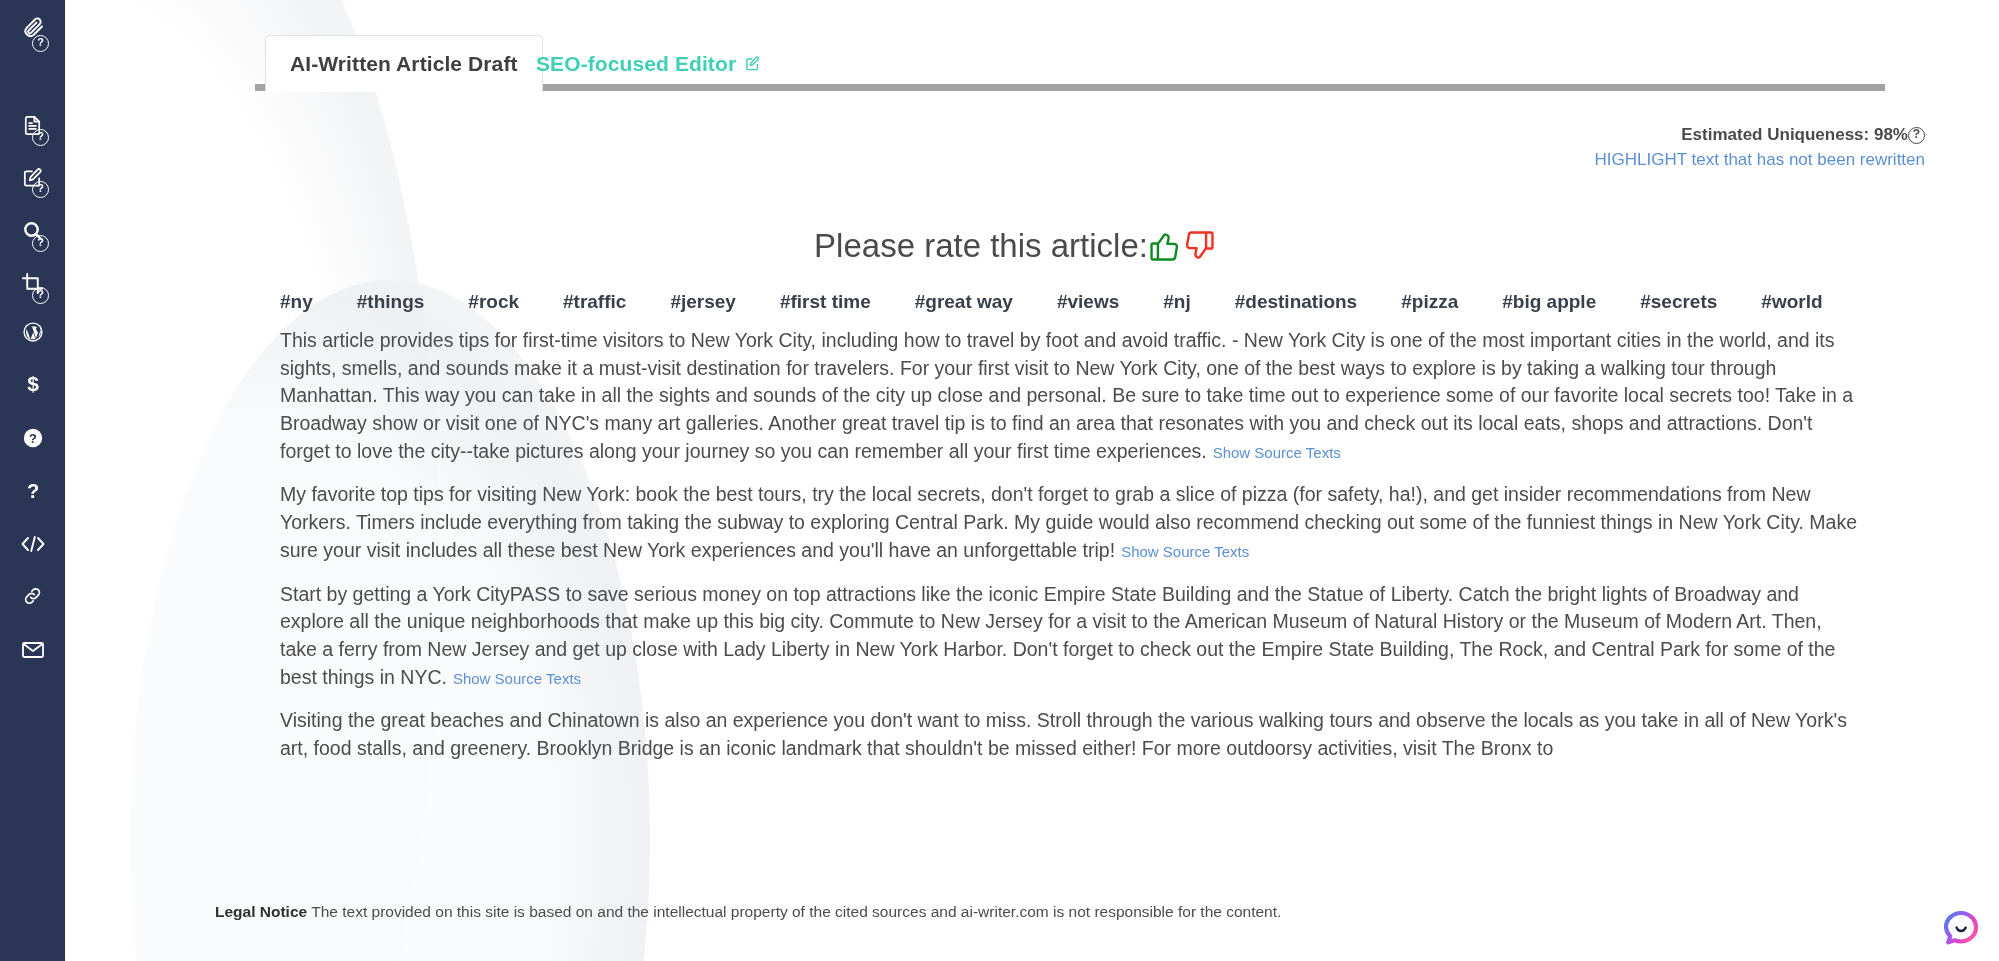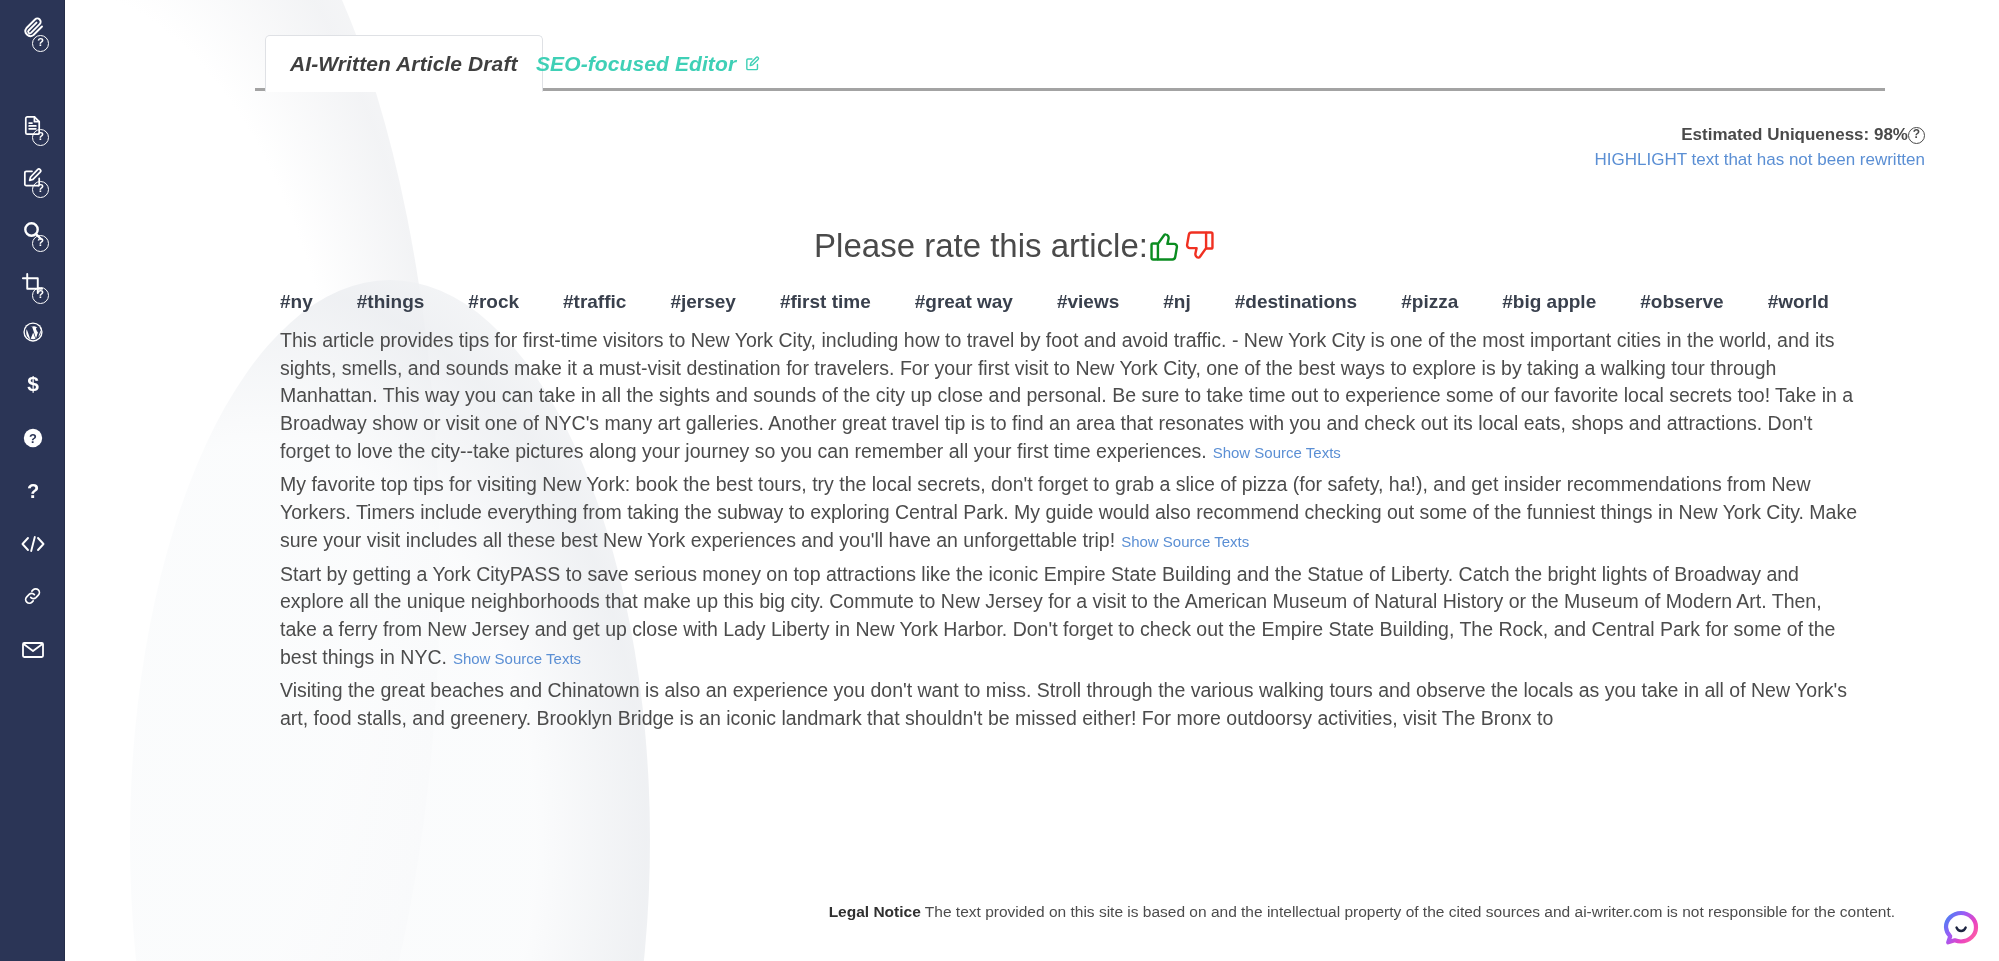--- a/index.html
+++ b/index.html
@@ -76,23 +76,22 @@
     position: absolute;
     left: 190px; top: 0;
     width: 1680px;
   }
 
   
   .tabbar {
     position: relative;
     margin-top: 35px;
     height: 56px;
-    border-bottom: 3px solid #a3a3a3;
+    border-bottom: 7px solid #a3a3a3;
     width: 1630px;
-    font-style: italic;
   }
   .tab {
     position: absolute;
     top: 0;
     height: 57px;
     display: flex;
     align-items: center;
     font-size: 21px;
     font-weight: bold;
     letter-spacing: .1px;
@@ -183,39 +182,39 @@
     color: #39404d;
   }
   .tag { cursor: pointer; white-space: nowrap; }
 
   
   .article { padding-left: 25px; width: 1607px; }
   .para {
     font-size: 19.5px;
     line-height: 1.42;
     color: #4c4c4c;
-    margin-top: 6px;
+    margin-top: 16px;
     text-align: left;
   }
   .para:first-child { margin-top: 14px; }
   .src-link {
     color: #5b8fd4;
     font-size: 15px;
     cursor: pointer;
     white-space: normal;
     margin-left: 6px;
     vertical-align: baseline;
   }
 
   
   .legal {
     position: absolute;
     left: 215px; top: 903px;
     width: 1680px;
-    text-align: right;
+    text-align: left;
     font-size: 15.5px;
     color: #4c4c4c;
     z-index: 12;
   }
   .legal b { color: #303030; }
 
   
   .chat-widget {
     position: absolute;
     right: 16px; bottom: 10px;
@@ -397,21 +396,21 @@
       <span class="tag">#rock</span>
       <span class="tag">#traffic</span>
       <span class="tag">#jersey</span>
       <span class="tag">#first time</span>
       <span class="tag">#great way</span>
       <span class="tag">#views</span>
       <span class="tag">#nj</span>
       <span class="tag">#destinations</span>
       <span class="tag">#pizza</span>
       <span class="tag">#big apple</span>
-      <span class="tag">#observe</span>
+      <span class="tag">#secrets</span>
       <span class="tag">#world</span>
     </div>
 
     <div class="article">
       <p class="para"><span>This article provides tips for first-time visitors to New York City, including how to travel by foot and avoid traffic. - New York City is one of the most important cities in the world, and its sights, smells, and sounds make it a must-visit destination for travelers. For your first visit to New York City, one of the best ways to explore is by taking a walking tour through Manhattan. This way you can take in all the sights and sounds of the city up close and personal. Be sure to take time out to experience some of our favorite local secrets too! Take in a Broadway show or visit one of NYC's many art galleries. Another great travel tip is to find an area that resonates with you and check out its local eats, shops and attractions. Don't forget to love the city--take pictures along your journey so you can remember all your first time experiences.</span><span class="src-link">Show Source Texts</span></p>
       <p class="para"><span>My favorite top tips for visiting New York: book the best tours, try the local secrets, don't forget to grab a slice of pizza (for safety, ha!), and get insider recommendations from New Yorkers. Timers include everything from taking the subway to exploring Central Park. My guide would also recommend checking out some of the funniest things in New York City. Make sure your visit includes all these best New York experiences and you'll have an unforgettable trip!</span><span class="src-link">Show Source Texts</span></p>
       <p class="para"><span>Start by getting a York CityPASS to save serious money on top attractions like the iconic Empire State Building and the Statue of Liberty. Catch the bright lights of Broadway and explore all the unique neighborhoods that make up this big city. Commute to New Jersey for a visit to the American Museum of Natural History or the Museum of Modern Art. Then, take a ferry from New Jersey and get up close with Lady Liberty in New York Harbor. Don't forget to check out the Empire State Building, The Rock, and Central Park for some of the best things in NYC.</span><span class="src-link">Show Source Texts</span></p>
       <p class="para"><span>Visiting the great beaches and Chinatown is also an experience you don't want to miss. Stroll through the various walking tours and observe the locals as you take in all of New York's art, food stalls, and greenery. Brooklyn Bridge is an iconic landmark that shouldn't be missed either! For more outdoorsy activities, visit The Bronx to</span></p>
     </div>
 

